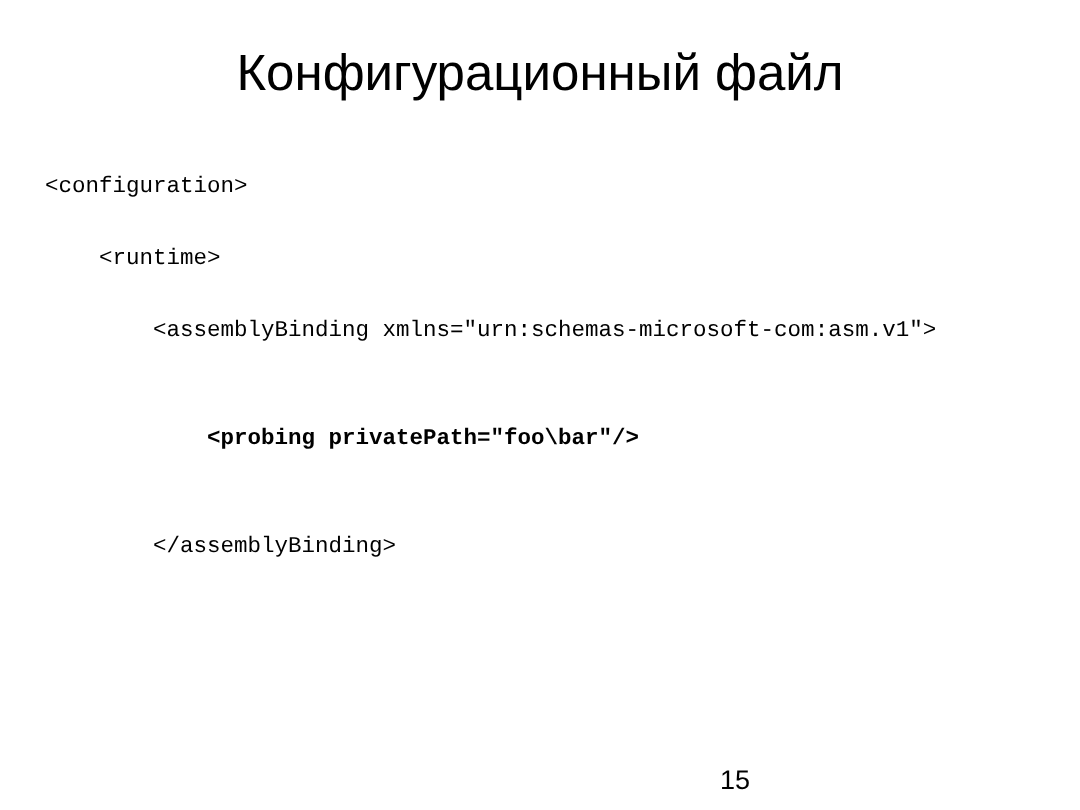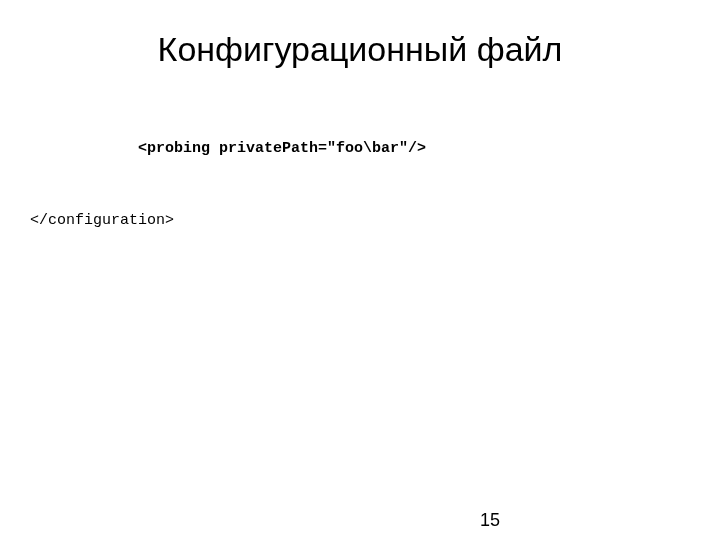--- a/index.html
+++ b/index.html
@@ -44,19 +44,22 @@
       font-size: 18px;
       color: #000;
     }
   </style>
 </head>
 <body>
 
 <h1 class="title">Конфигурационный файл</h1>
 
 <div class="code-block">
+<div class="code-line">&lt;configuration&gt;</div>
+<div class="code-line">    &lt;runtime&gt;</div>
+<div class="code-line">        &lt;assemblyBinding xmlns="urn:schemas-microsoft-com:asm.v1"&gt;</div>
 <div class="code-line"></div>
 <div class="code-line bold">            &lt;probing privatePath="foo\bar"/&gt;</div>
 <div class="code-line"></div>
-<div class="code-line">&lt;/configuration&gt;</div>
+<div class="code-line">        &lt;/assemblyBinding&gt;</div>
 </div>
 
 <div class="page-number">15</div>
 
 </body></html>

